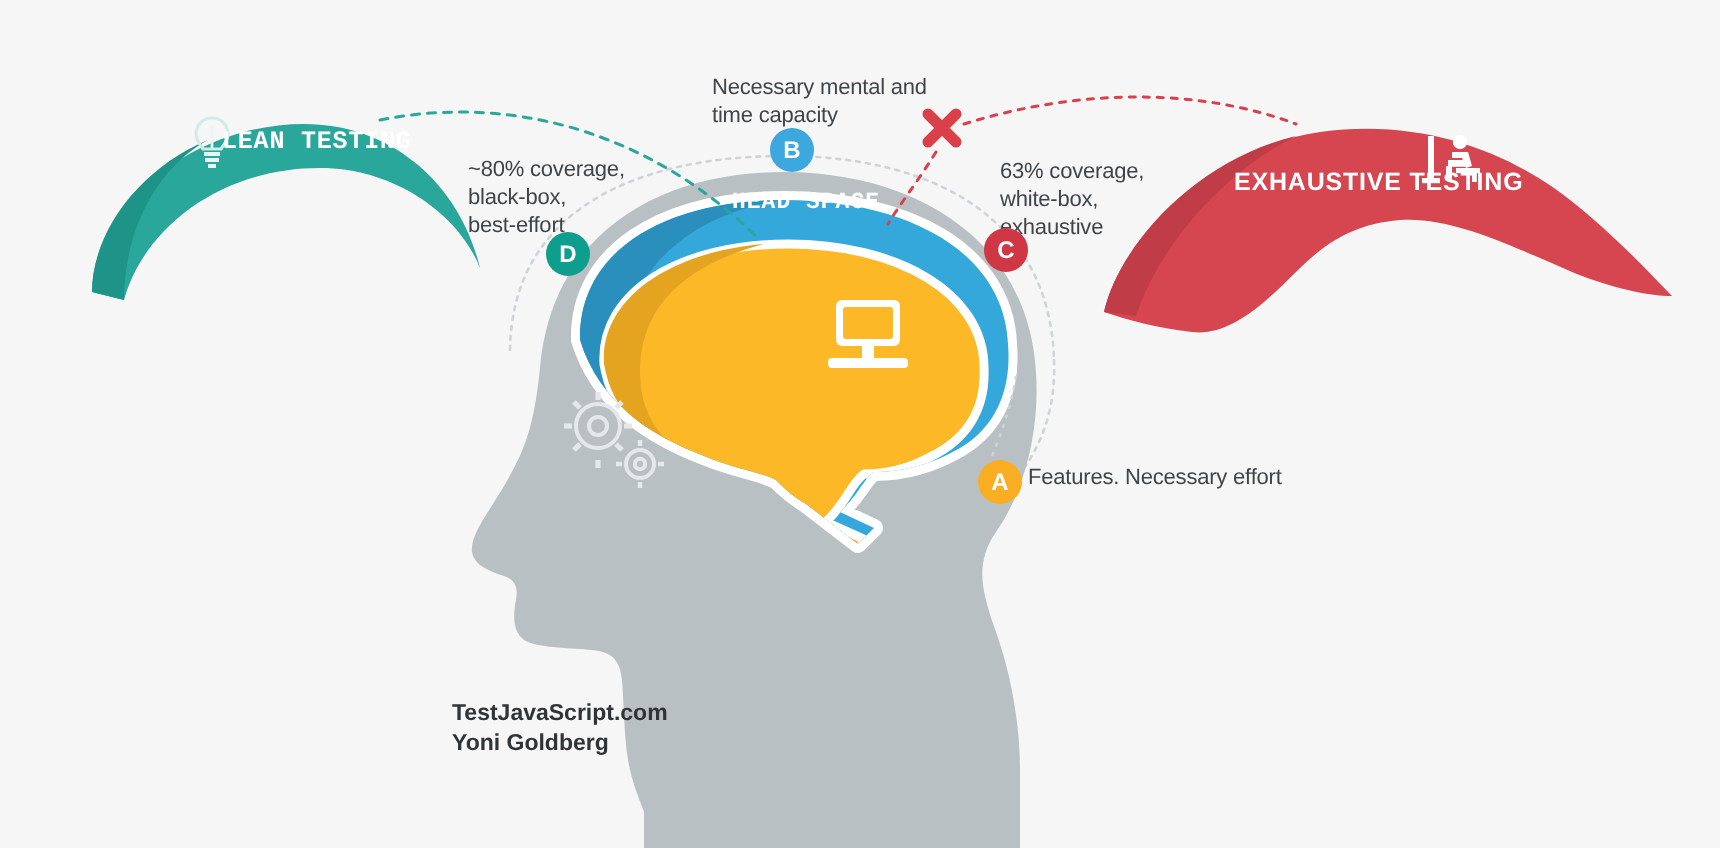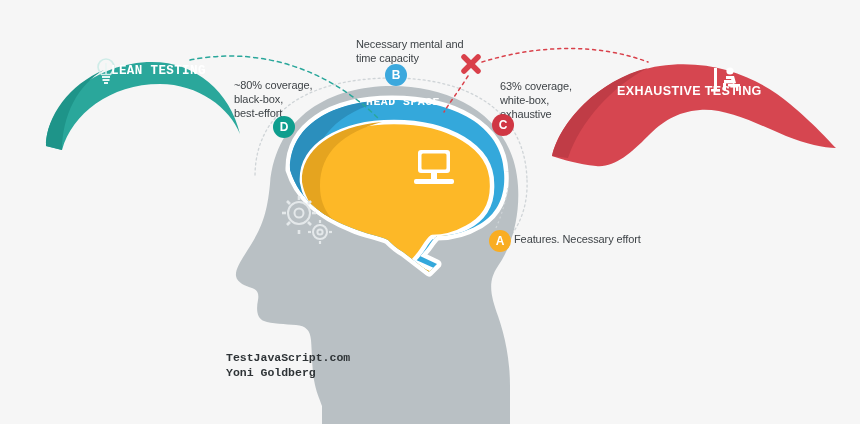--- a/index.html
+++ b/index.html
@@ -64,21 +64,21 @@
     font-family: "Liberation Sans", sans-serif;
     box-sizing: border-box;
   }
   .credit {
     position: absolute;
     color: #2f3437;
     font-weight: bold;
     font-size: 11.5px;
     line-height: 15px;
     white-space: pre-line;
-    font-family: Liberation Mono, monospace;
+    font-family: Liberation Sans, sans-serif;
   }
 </style>
 </head>
 <body>
 
 <div id="stage">
 
   <svg id="art" viewBox="0 0 860 424" xmlns="http://www.w3.org/2000/svg">
 
     <rect x="0" y="0" width="860" height="424" fill="#f6f6f6"></rect>

